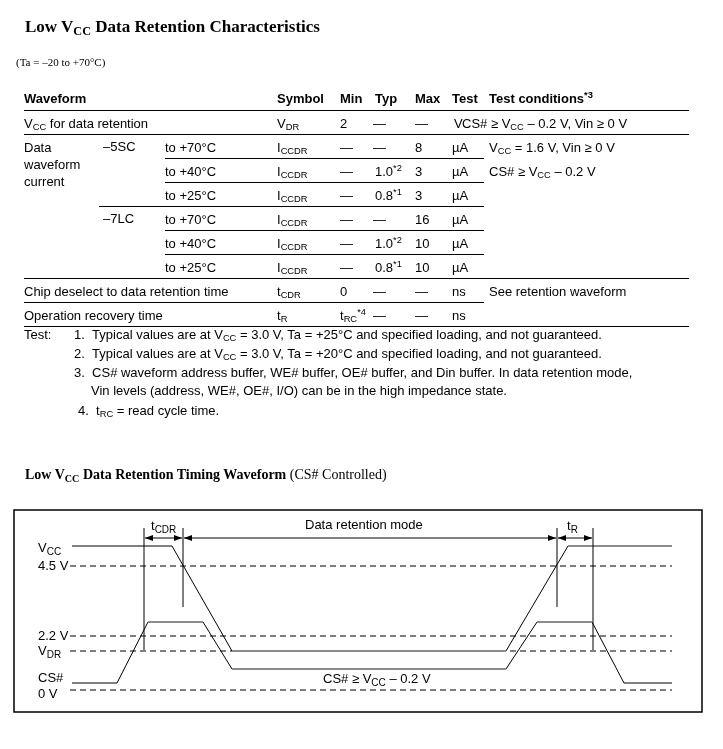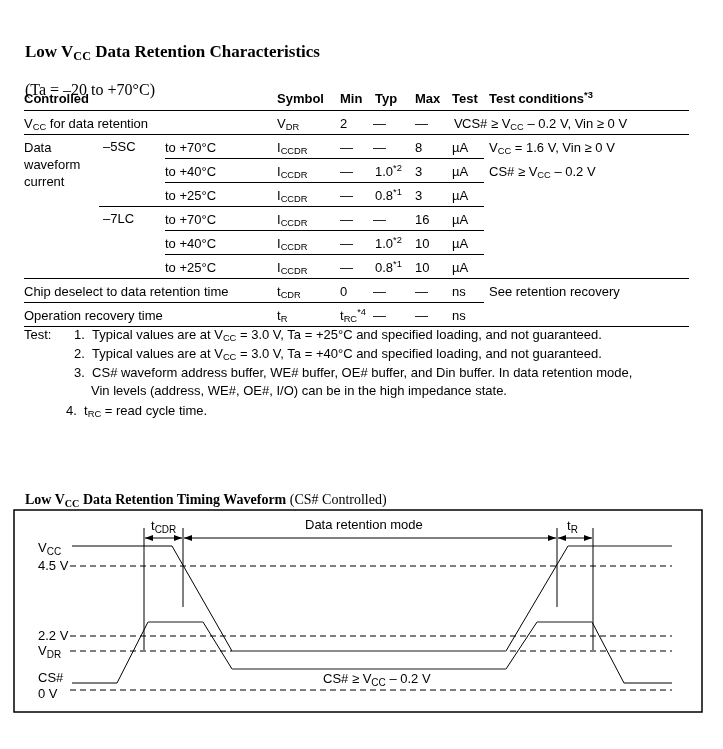--- a/index.html
+++ b/index.html
@@ -1,21 +1,21 @@
 <!DOCTYPE html>
 <html><head>
 <meta charset="utf-8">
 <style>
   html, body { margin: 0; padding: 0; background: #ffffff; }
   body { width: 723px; height: 749px; position: relative; overflow: hidden; color: #000; }
-  .serif { font-family: "Liberation Serif", "DejaVu Serif", serif; margin-top: 25px; }
+  .serif { font-family: "Liberation Serif", "DejaVu Serif", serif; }
   .sans { font-family: "Liberation Sans", "DejaVu Sans", sans-serif; }
 
   #title { position: absolute; left: 25px; top: 17px; font-size: 17px; font-weight: bold; }
-  #cond  { position: absolute; left: 25px; top: 56px; font-size: 16px; }
+  #cond  { position: absolute; left: 16px; top: 56px; font-size: 11px; }
   sub { font-size: 0.72em; vertical-align: -0.25em; line-height: 0; }
   sup { font-size: 0.72em; vertical-align: 0.5em; line-height: 0; }
 
   
   #spec-table { position: absolute; left: 24px; top: 86px; width: 665px; font-size: 13px; }
   .row { position: absolute; left: 0; height: 24px; }
   .cell { position: absolute; top: 5px; white-space: nowrap; }
   .hline { position: absolute; height: 1px; background: #000; }
   .bold { font-weight: bold; }
 
@@ -31,21 +31,21 @@
 </style>
 </head>
 <body>
 
 <div id="title" class="serif"><span>Low V</span><sub>CC</sub><span> Data Retention Characteristics</span></div>
 <div id="cond" class="serif">(Ta = –20 to +70°C)</div>
 
 <div id="spec-table" class="sans">
 
   <div class="row bold" style="top:0">
-    <span class="cell" style="left:0">Controlled</span>
+    <span class="cell" style="left:0">Waveform</span>
     <span class="cell" style="left:253px">Symbol</span>
     <span class="cell" style="left:316px">Min</span>
     <span class="cell" style="left:351px">Typ</span>
     <span class="cell" style="left:391px">Max</span>
     <span class="cell" style="left:428px">Test</span>
     <span class="cell" style="left:465px"><span>Test conditions</span><sup>*3</sup></span>
   </div>
 
   <div class="hline" style="top:24px;left:0;width:665px"></div>
 
@@ -127,42 +127,42 @@
   </div>
   <div class="hline" style="top:192px;left:0;width:665px"></div>
 
   <div class="row" style="top:193px">
     <span class="cell" style="left:0">Chip deselect to data retention time</span>
     <span class="cell" style="left:253px"><span>t</span><sub>CDR</sub></span>
     <span class="cell" style="left:316px">0</span>
     <span class="cell" style="left:349px">—</span>
     <span class="cell" style="left:391px">—</span>
     <span class="cell" style="left:428px">ns</span>
-    <span class="cell" style="left:465px">See retention recovery</span>
+    <span class="cell" style="left:465px">See retention waveform</span>
   </div>
   <div class="hline" style="top:216px;left:0;width:460px"></div>
 
   <div class="row" style="top:217px">
     <span class="cell" style="left:0">Operation recovery time</span>
     <span class="cell" style="left:253px"><span>t</span><sub>R</sub></span>
     <span class="cell" style="left:316px"><span>t</span><sub>RC</sub><sup>*4</sup></span>
     <span class="cell" style="left:349px">—</span>
     <span class="cell" style="left:391px">—</span>
     <span class="cell" style="left:428px">ns</span>
   </div>
   <div class="hline" style="top:240px;left:0;width:665px"></div>
 </div>
 
 <div id="notes" class="sans">
   <span class="note-line" style="left:0;top:0">Test:</span>
   <div class="note-line" style="left:50px;top:0"><span>1.</span>&nbsp;&nbsp;<span>Typical values are at V</span><sub>CC</sub><span> = 3.0 V, Ta = +25°C and specified loading, and not guaranteed.</span></div>
-  <div class="note-line" style="left:50px;top:19px"><span>2.</span>&nbsp;&nbsp;<span>Typical values are at V</span><sub>CC</sub><span> = 3.0 V, Ta = +40°C and specified loading, and not guaranteed.</span></div>
+  <div class="note-line" style="left:50px;top:19px"><span>2.</span>&nbsp;&nbsp;<span>Typical values are at V</span><sub>CC</sub><span> = 3.0 V, Ta = +20°C and specified loading, and not guaranteed.</span></div>
   <div class="note-line" style="left:50px;top:38px"><span>3.</span>&nbsp;&nbsp;<span>CS# waveform address buffer, WE# buffer, OE# buffer, and Din buffer.  In data retention mode,</span></div>
   <div class="note-line" style="left:67px;top:56px">Vin levels (address, WE#, OE#, I/O) can be in the high impedance state.</div>
-  <div class="note-line" style="left:42px;top:76px"><span>4.</span>&nbsp;&nbsp;<span>t</span><sub>RC</sub><span> = read cycle time.</span></div>
+  <div class="note-line" style="left:54px;top:76px"><span>4.</span>&nbsp;&nbsp;<span>t</span><sub>RC</sub><span> = read cycle time.</span></div>
 </div>
 
 <div id="wf-title" class="serif"><b>Low V</b><b><sub>CC</sub></b><b> Data Retention Timing Waveform</b><span> (CS# Controlled)</span></div>
 
 <svg id="waveform" width="723" height="749">
   <defs>
     <marker id="arr" markerWidth="8" markerHeight="6" refX="8" refY="3" orient="auto">
       <path d="M0,0 L8,3 L0,6 Z" fill="#000"></path>
     </marker>
   </defs>

